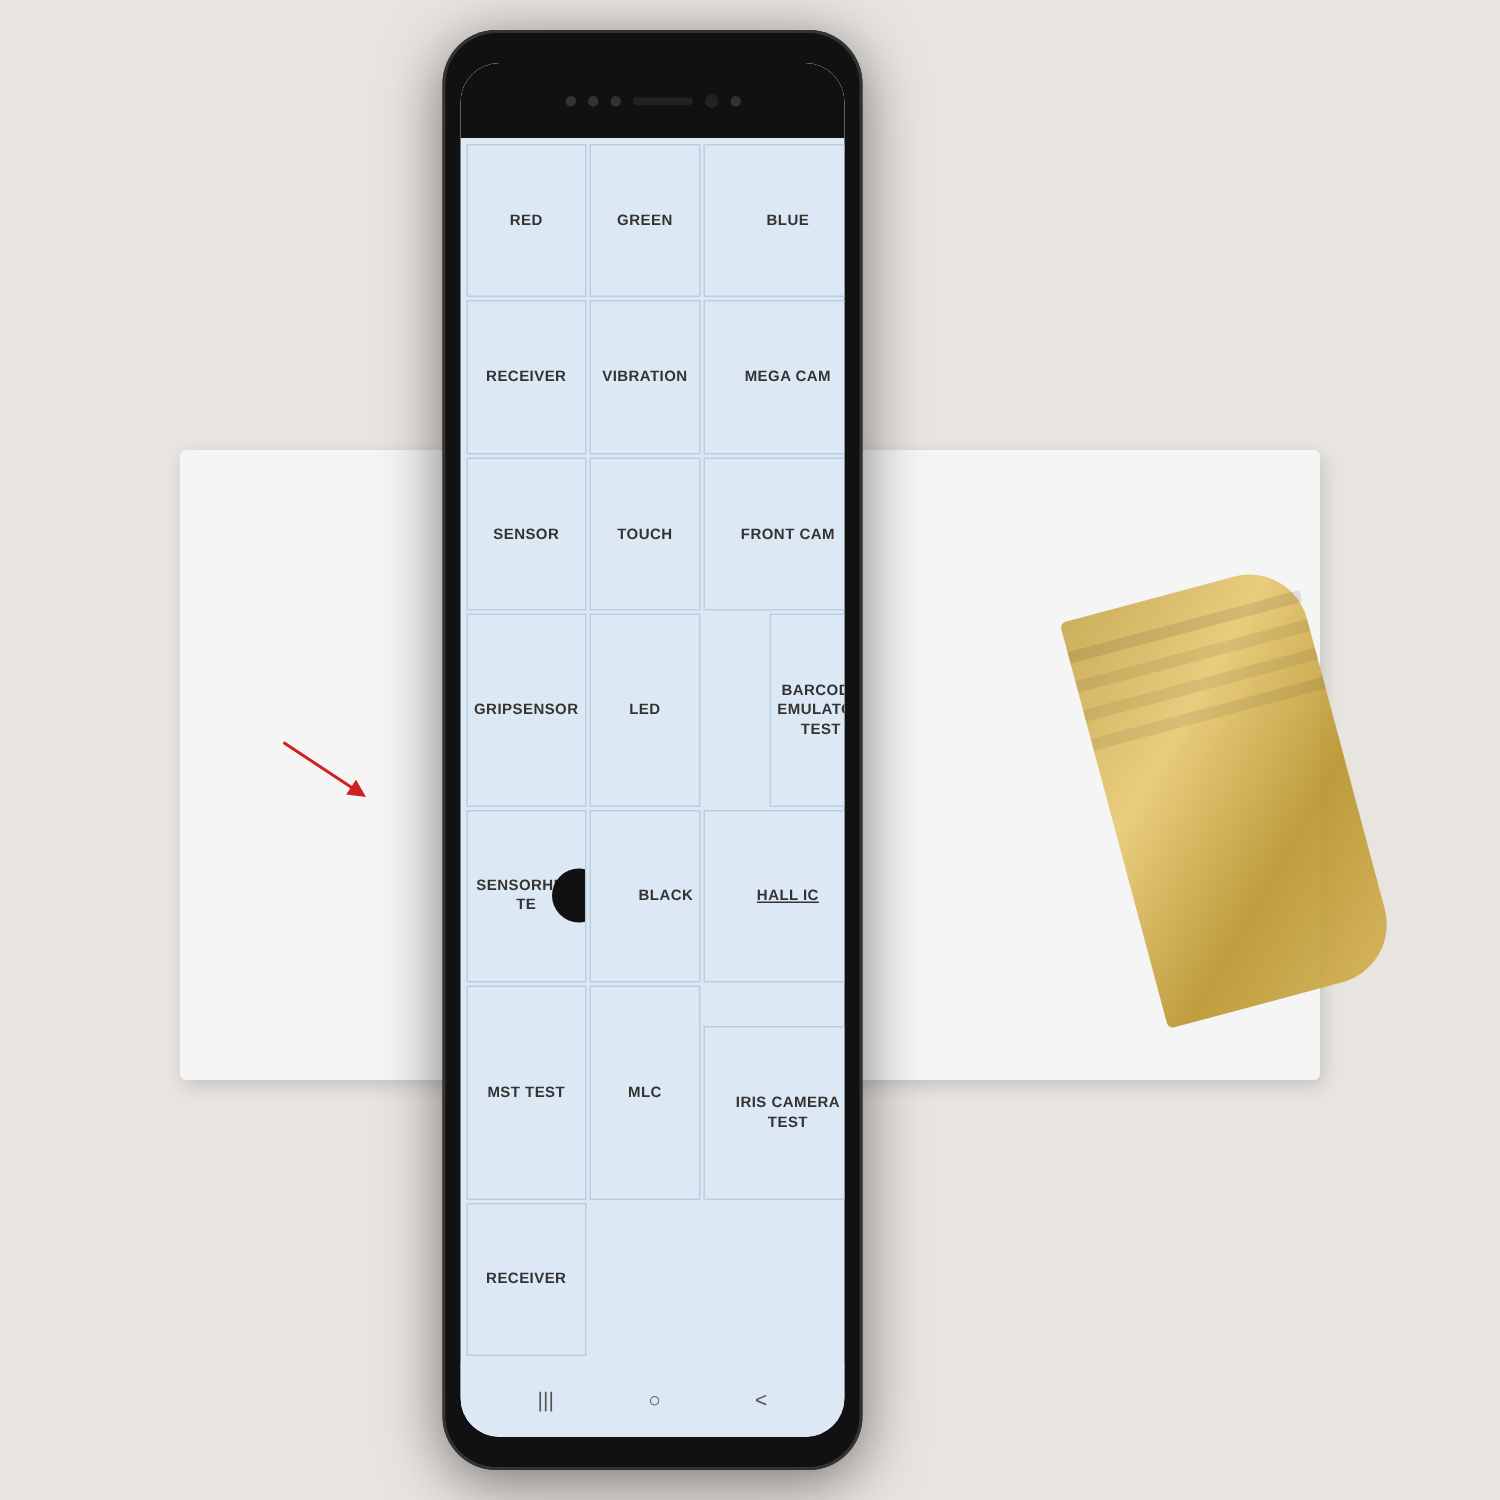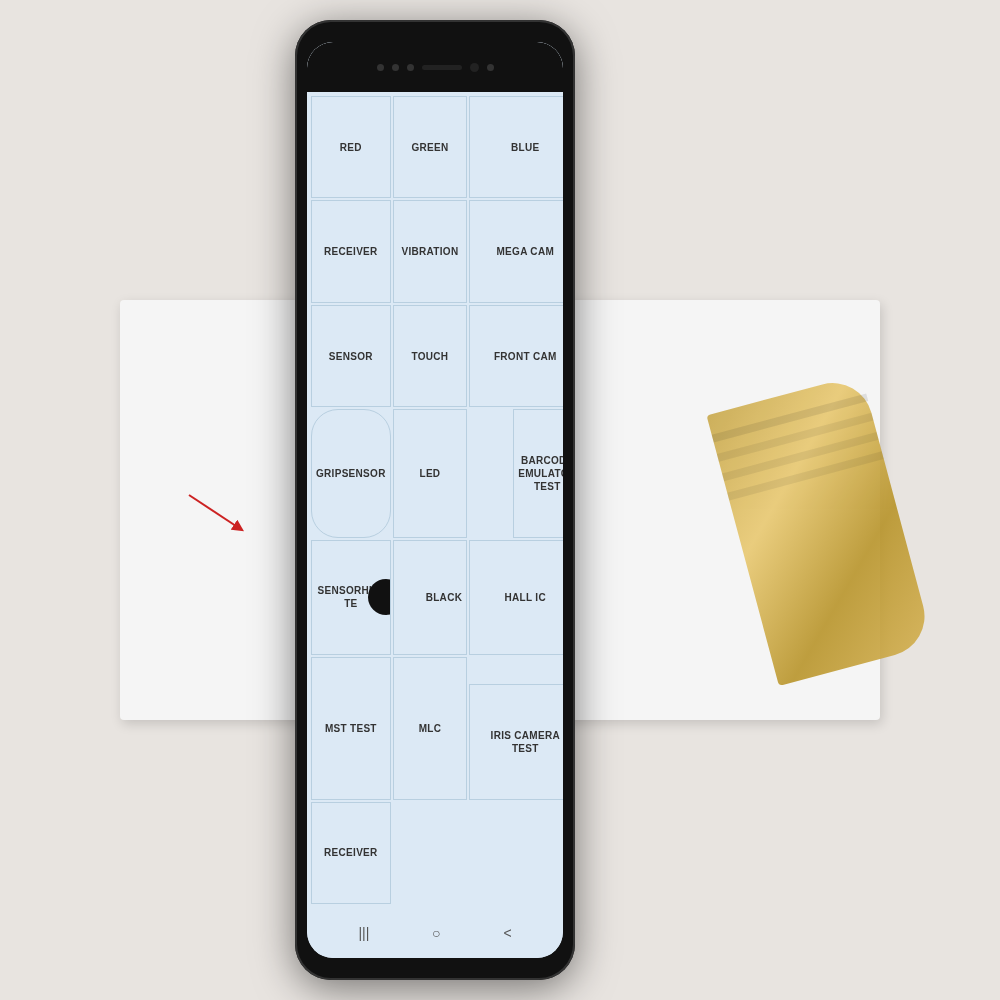--- a/index.html
+++ b/index.html
@@ -222,30 +222,30 @@
         <div class="grid" id="test-grid">
         <div class="grid-item" style="white-space: pre-line;">RED</div>
             <div class="grid-item" style="white-space: pre-line;">GREEN</div>
             <div class="grid-item" style="white-space: pre-line;">BLUE</div>
             <div class="grid-item" style="white-space: pre-line;">RECEIVER</div>
             <div class="grid-item" style="white-space: pre-line; text-align: center;">VIBRATION</div>
             <div class="grid-item" style="white-space: pre-line;">MEGA CAM</div>
             <div class="grid-item" style="white-space: pre-line;">SENSOR</div>
             <div class="grid-item" style="white-space: pre-line;">TOUCH</div>
             <div class="grid-item" style="white-space: pre-line;">FRONT CAM</div>
-            <div class="grid-item" style="white-space: pre-line; border-radius: 27px;">GRIPSENSOR</div>
+            <div class="grid-item" style="white-space: pre-line;">GRIPSENSOR</div>
             <div class="grid-item" style="white-space: pre-line;">LED</div>
             <div class="grid-item" style="white-space: pre-line; margin-left: 44px;">BARCODE
 EMULATOR TEST</div>
             <div class="grid-item" style="position: relative; overflow: hidden;">
               <span style="display: block;">SENSORHUB TE</span>
               <div class="black-circle-overlay"></div>
             </div>
             <div class="grid-item" style="white-space: pre-line; padding-left: 32px;">BLACK</div>
-            <div class="grid-item" style="white-space: pre-line;">HALL IC</div>
+            <div class="grid-item" style="white-space: pre-line; text-decoration: underline;">HALL IC</div>
             <div class="grid-item" style="white-space: pre-line;">MST TEST</div>
             <div class="grid-item" style="white-space: pre-line; text-align: right;">MLC</div>
             <div class="grid-item" style="white-space: pre-line; margin-top: 27px;">IRIS CAMERA
 TEST</div>
             <div class="grid-item" style="white-space: pre-line;">RECEIVER</div>
           </div>
       </div>
 
       <div class="phone-nav-bar">
         <span class="nav-icon">|||</span>

